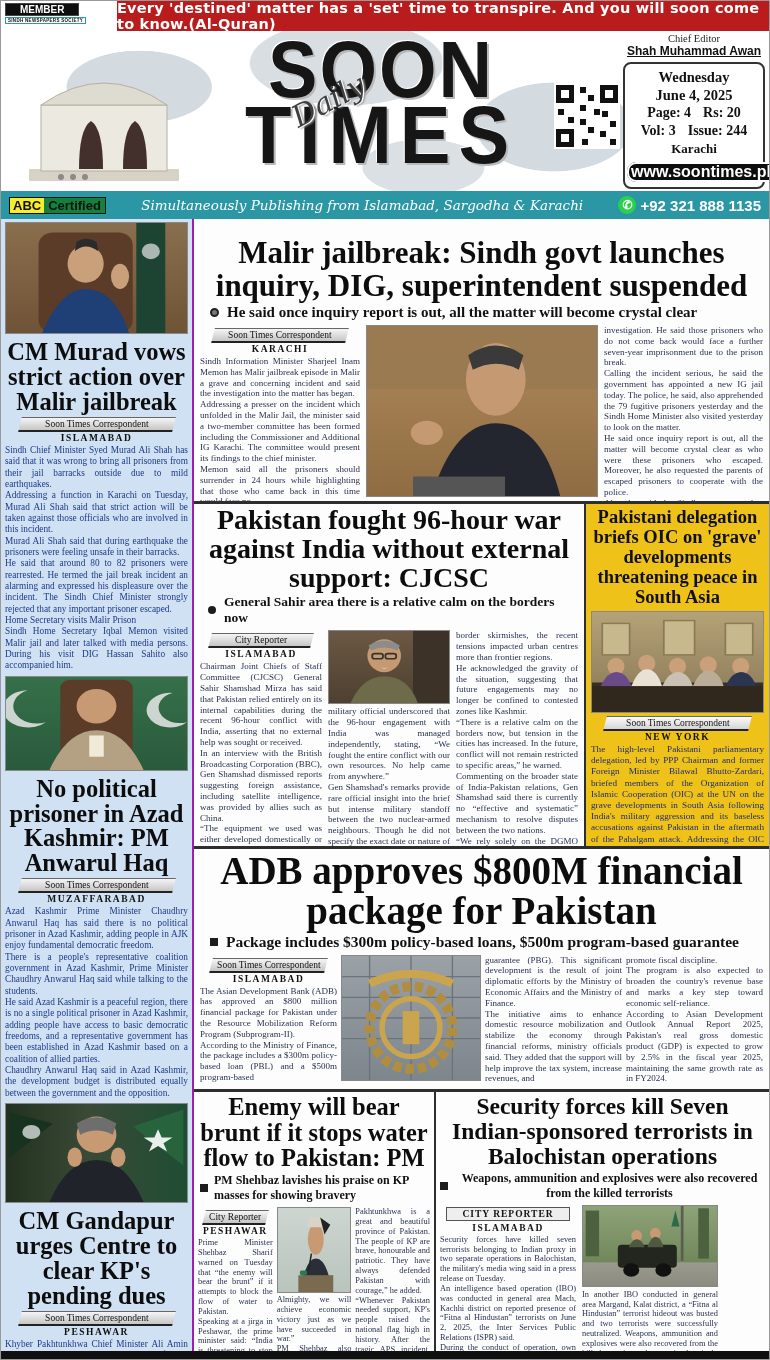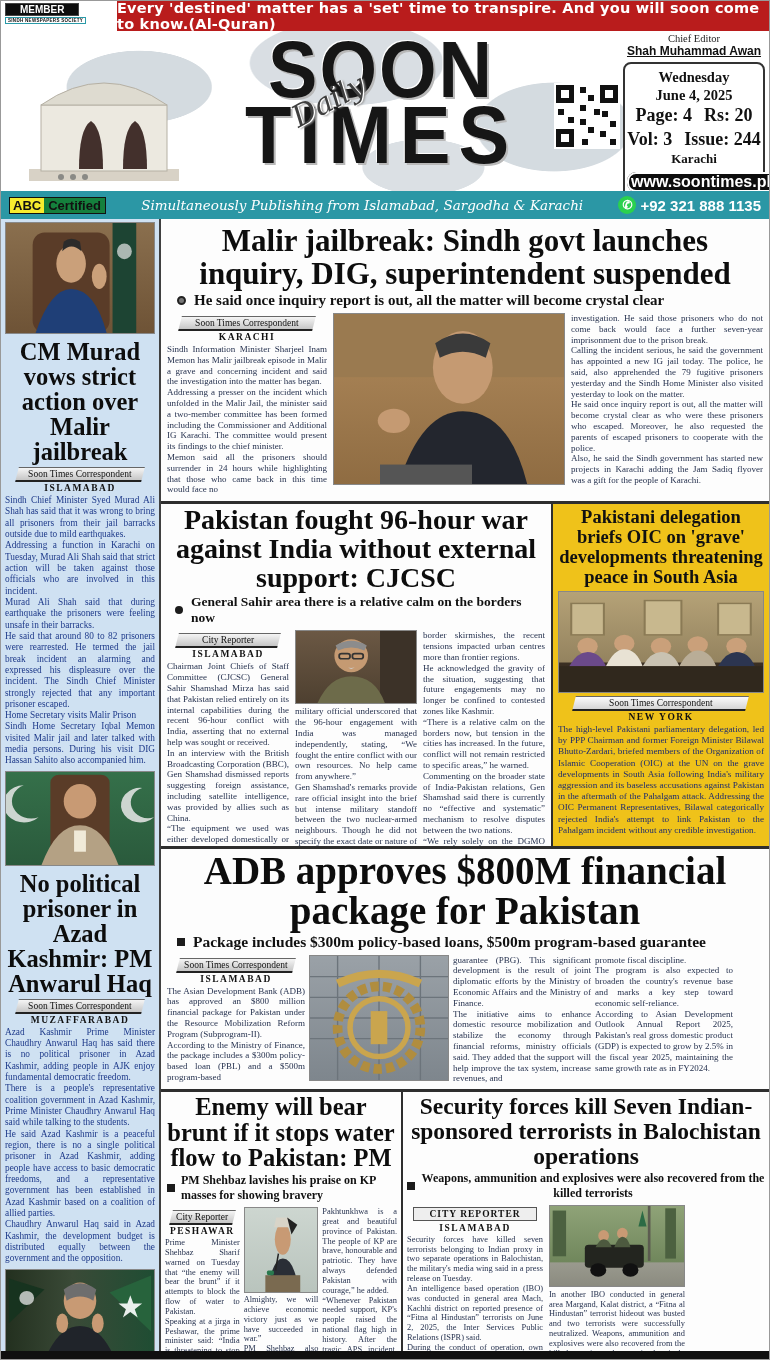--- a/index.html
+++ b/index.html
@@ -32,35 +32,35 @@
   .soon  { font-size:74px; letter-spacing:2px; transform:scaleY(1.08); text-shadow:2px 2px 0 #b9b9b9, -1px -1px 0 #fff; }
   .times { font-size:76px; letter-spacing:8px; transform:scaleY(1.08); text-shadow:2px 2px 0 #b9b9b9, -1px -1px 0 #fff; }
   .daily { position:absolute; left:288px; top:52px; transform:rotate(-28deg); font-family:"DejaVu Serif",serif;
     font-style:italic; font-size:30px; color:#3f3f3f; text-shadow:1px 1px 0 #fff,2px 2px 2px #999; z-index:3; }
   .qr { position:absolute; left:553px; top:52px; width:66px; height:66px; background:#fff; }
   .mast-right { position:absolute; right:4px; top:2px; width:142px; text-align:center; }
   .chief-label { font-size:10.5px; color:#222; }
   .chief-name { font-family:"Liberation Sans",sans-serif; font-weight:bold; font-size:12px; text-decoration:underline; margin-bottom:4px; }
   .info-box { border:2px solid #333; border-radius:8px; background:#fff; padding:4px 2px 5px; }
   .ib-day, .ib-date { font-weight:bold; font-size:14.5px; line-height:1.25; }
-  .ib-row { font-weight:bold; font-size:18px; display:flex; justify-content:center; gap:12px; line-height:1.3; }
+  .ib-row { font-weight:bold; font-size:14px; display:flex; justify-content:center; gap:12px; line-height:1.3; }
   .ib-city { font-weight:bold; font-size:13px; line-height:1.3; margin-bottom:4px; }
   .site-pill { background:#0d0d0d; color:#fff; font-family:"Liberation Sans",sans-serif; font-weight:bold;
     font-size:16px; border-radius:9px; padding:1px 4px; display:inline-block; box-shadow:0 0 0 2px #fff inset; }
   
   .tealbar { height:28px; background:#2b97a5; display:flex; align-items:center; padding:0 8px; color:#fff; }
   .abc-wrap { display:flex; border:1px solid #111; font-family:"Liberation Sans",sans-serif; font-weight:bold; font-size:13px; }
   .abc-y { background:#f7ec2e; color:#111; padding:0 3px; }
   .abc-w { background:#15803d; color:#111; padding:0 4px; }
   .pub-line { flex:1; text-align:center; font-family:"DejaVu Serif",serif; font-style:italic; font-size:13.5px; }
   .phone-wrap { display:flex; align-items:center; gap:4px; font-family:"Liberation Sans",sans-serif; font-weight:bold; font-size:15px; }
   .wa-icon { width:18px; height:18px; border-radius:50%; background:#2ad14e; color:#fff; display:flex; align-items:center; justify-content:center; font-size:12px; }
   
   .content { flex:1; display:flex; overflow:hidden; }
-  .sidebar { width:160px; background:#cfe1f2; border-right:2px solid #404040; padding:3px 4px; overflow:hidden; }
+  .sidebar { width:193px; background:#cfe1f2; border-right:2px solid #a21caf; padding:3px 4px; overflow:hidden; }
   .s-article { margin-bottom:4px; }
   .s-headline { font-size:24.5px; line-height:1.02; text-align:center; font-weight:700; color:#0d0d0d; margin:5px 0 3px; }
   .photo { width:100%; border:1px solid #888; overflow:hidden; position:relative; }
   .photo svg { position:absolute; inset:0; width:100%; height:100%; }
   .ribbon { margin:3px auto 1px; width:84%; background:linear-gradient(180deg,#f5f5f5,#c6c6c6);
     border-top:1px solid #666; border-bottom:2px solid #222; transform:skewX(-14deg);
     text-align:center; font-size:9.5px; padding:1px 0; color:#111; }
   .ribbon span { display:inline-block; transform:skewX(14deg); }
   .dateline { text-align:center; font-weight:bold; font-size:9.5px; letter-spacing:1.5px; margin-bottom:2px; color:#111; }
   .s-body { font-size:9.3px; line-height:1.22; text-align:justify; color:#1e3a8a; white-space:pre-line; }
@@ -68,21 +68,21 @@
   .section { border-bottom:3px solid #2e2e2e; padding:2px 6px; overflow:hidden; }
   .headline { text-align:center; font-weight:700; color:#0d0d0d; }
   .subhead { display:flex; align-items:center; gap:8px; font-weight:bold; margin:2px 0 4px; color:#111; }
   .b-dot { width:9px; height:9px; border-radius:50%; background:#777; border:2px solid #222; flex:0 0 auto; }
   .b-sq { width:8px; height:8px; background:#1c1c1c; flex:0 0 auto; }
   .cols { display:flex; }
   .body { font-size:9px; line-height:1.2; text-align:justify; color:#26324f; white-space:pre-line; }
   .body-sm { font-size:8.4px; line-height:1.17; text-align:justify; color:#26324f; white-space:pre-line; }
   
   .sec-malir { height:285px; }
-  .sec-malir .headline { font-size:31px; line-height:1.05; margin-top:4px; }
+  .sec-malir .headline { font-size:31px; line-height:1.05; margin-top:16px; }
   .sec-malir .subhead { font-size:15px; padding-left:10px; }
   .malir-c1 { width:160px; margin-right:6px; }
   .malir-photo { width:232px; height:172px; margin-right:6px; flex:0 0 auto; }
   .malir-c2 { flex:1; }
   
   .rowB { height:345px; display:flex; border-bottom:3px solid #2e2e2e; overflow:hidden; }
   .cjcsc { width:390px; padding:2px 6px; overflow:hidden; }
   .cjcsc .headline { font-size:28px; line-height:1.03; }
   .cjcsc .subhead { font-size:13.5px; padding-left:8px; }
   .cj-col { width:122px; }

